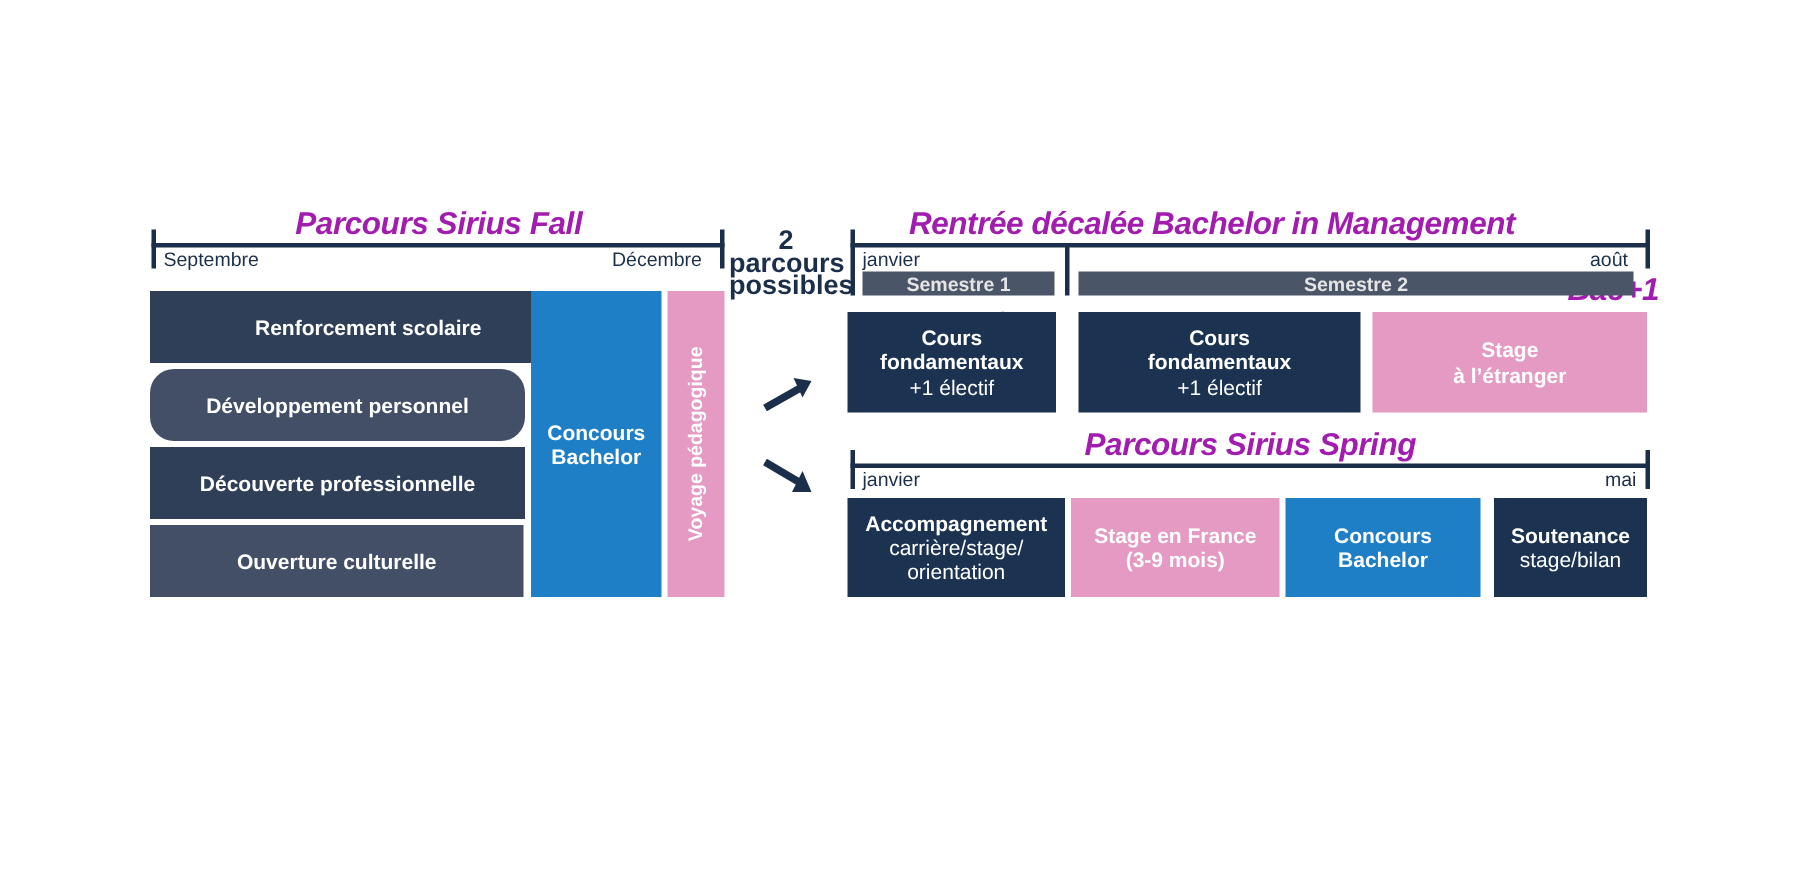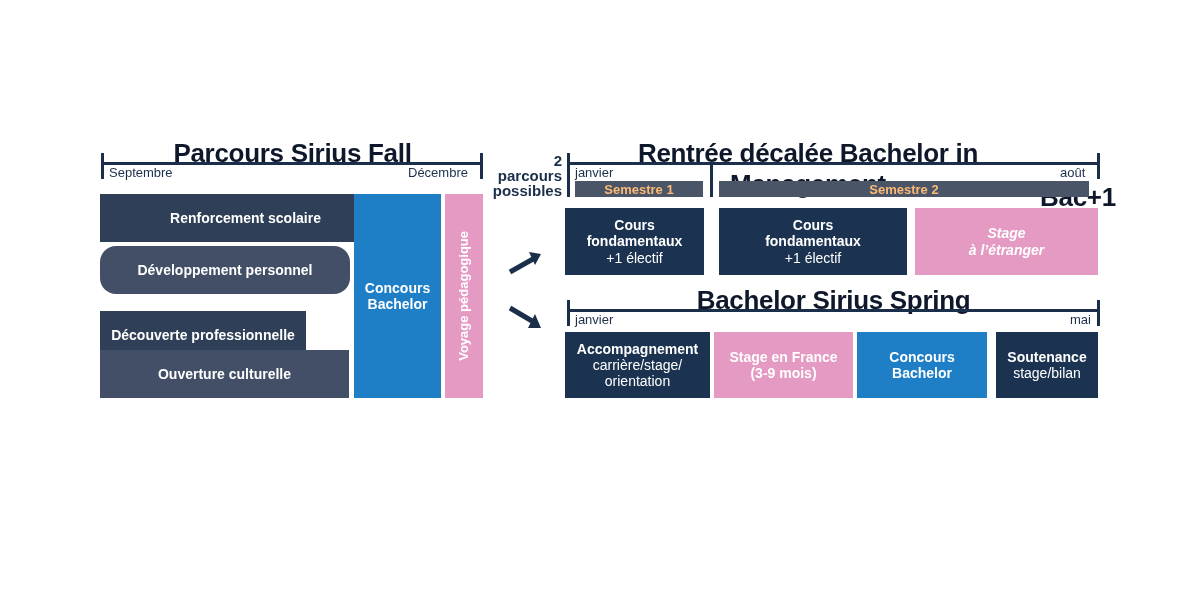--- a/index.html
+++ b/index.html
@@ -1,58 +1,58 @@
 <!DOCTYPE html>
 <html><head>
 <meta charset="utf-8">
 <style>
   html, body { margin:0; padding:0; }
   body { width:1200px; height:594px; background:#ffffff; position:relative; overflow:hidden;
          font-family:"Liberation Sans", "DejaVu Sans", sans-serif; color:#1b2f4a; }
   .abs { position:absolute; }
-  .title { font-weight:bold; font-size:26px; color:#0f172a; text-align:center; letter-spacing:-0.3px; }
+  .title { font-weight:bold; font-size:21px; color:#a21caf; text-align:center; letter-spacing:-0.3px;font-style:italic; }
   .tl-line { background:#1b2f4a; height:3px; }
   .tl-tick { background:#1b2f4a; width:3px; }
   .month { font-size:13px; color:#1b2f4a; }
   .box { display:flex; align-items:center; justify-content:center; text-align:center;
          color:#ffffff; box-sizing:border-box; line-height:1.15; }
   .navy { background:#1b3350; }
   .slate { background:#2e3f57; }
   .slate2 { background:#434f66; }
   .blue { background:#1f7fc6; }
   .pink { background:#e49ac2; }
-  .sem { background:#4a5568; color:#fdba74; font-weight:bold; font-size:13px;
+  .sem { background:#4a5568; color:#e5e5e5; font-weight:bold; font-size:13px;
          display:flex; align-items:center; justify-content:center; }
   .b { font-weight:bold; }
   .fs14 { font-size:14px; }
 </style>
 </head>
 <body>
 
 <div class="abs title" style="left:100px; top:138px; width:385px;">Parcours Sirius Fall</div>
 <div class="abs tl-line" style="left:101px; top:162px; width:382px;"></div>
 <div class="abs tl-tick" style="left:101px; top:153px; height:26px;"></div>
 <div class="abs tl-tick" style="left:480px; top:153px; height:26px;"></div>
 <div class="abs month" style="left:109px; top:165px;">Septembre</div>
 <div class="abs month" style="left:408px; top:165px;">Décembre</div>
 
 <div class="abs box slate b fs14" style="left:100px; top:194px; width:291px; height:48px;">Renforcement scolaire</div>
 <div class="abs box slate2 b fs14" style="left:100px; top:246px; width:250px; height:48px;border-radius:16px;">Développement personnel</div>
-<div class="abs box slate b fs14" style="left:100px; top:311px; width:206px; height:48px;">Découverte professionnelle</div>
+<div class="abs box slate b fs14" style="left:100px; top:298px; width:250px; height:48px;">Découverte professionnelle</div>
 <div class="abs box slate2 b fs14" style="left:100px; top:350px; width:249px; height:48px;">Ouverture culturelle</div>
 
 <div class="abs box blue b fs14" style="left:354px; top:194px; width:87px; height:204px; flex-direction:column;">
   <span>Concours</span>
   <span>Bachelor</span>
 </div>
 <div class="abs box pink b" style="left:445px; top:194px; width:38px; height:204px;">
   <span style="writing-mode:vertical-rl; transform:rotate(180deg); font-size:13px; white-space:nowrap;">Voyage pédagogique</span>
 </div>
 
-<div class="abs b" style="left:486px; top:153px; width:76px; text-align:right; font-size:15px; line-height:15px;">
+<div class="abs b" style="left:486px; top:153px; width:76px; text-align:center; font-size:18px; line-height:15px;">
   <div>2 parcours</div>
   <div>possibles</div>
 </div>
 <svg class="abs" style="left:505px; top:250px;" width="40" height="30">
   <line x1="5" y1="22" x2="28" y2="9" stroke="#1b2f4a" stroke-width="5"></line>
   <polygon points="24,2 36,4 30,15" fill="#1b2f4a"></polygon>
 </svg>
 <svg class="abs" style="left:505px; top:303px;" width="40" height="30">
   <line x1="5" y1="5" x2="27" y2="18" stroke="#1b2f4a" stroke-width="5"></line>
   <polygon points="30,11 36,25 23,25" fill="#1b2f4a"></polygon>
@@ -74,26 +74,26 @@
 <div class="abs box navy fs14" style="left:565px; top:208px; width:139px; height:67px; flex-direction:column;">
   <span class="b">Cours</span>
   <span class="b">fondamentaux</span>
   <span>+1 électif</span>
 </div>
 <div class="abs box navy fs14" style="left:719px; top:208px; width:188px; height:67px; flex-direction:column;">
   <span class="b">Cours</span>
   <span class="b">fondamentaux</span>
   <span>+1 électif</span>
 </div>
-<div class="abs box pink b fs14" style="left:915px; top:208px; width:183px; height:67px; flex-direction:column;font-style:italic;">
+<div class="abs box pink b fs14" style="left:915px; top:208px; width:183px; height:67px; flex-direction:column;">
   <span>Stage</span>
   <span>à l’étranger</span>
 </div>
 
-<div class="abs title" style="left:567px; top:285px; width:533px;">Bachelor Sirius Spring</div>
+<div class="abs title" style="left:567px; top:285px; width:533px;">Parcours Sirius Spring</div>
 <div class="abs tl-line" style="left:567px; top:309px; width:533px;"></div>
 <div class="abs tl-tick" style="left:567px; top:300px; height:26px;"></div>
 <div class="abs tl-tick" style="left:1097px; top:300px; height:26px;"></div>
 <div class="abs month" style="left:575px; top:312px;">janvier</div>
 <div class="abs month" style="left:1070px; top:312px;">mai</div>
 
 <div class="abs box navy fs14" style="left:565px; top:332px; width:145px; height:66px; flex-direction:column;">
   <span class="b">Accompagnement</span>
   <span>carrière/stage/</span>
   <span>orientation</span>

